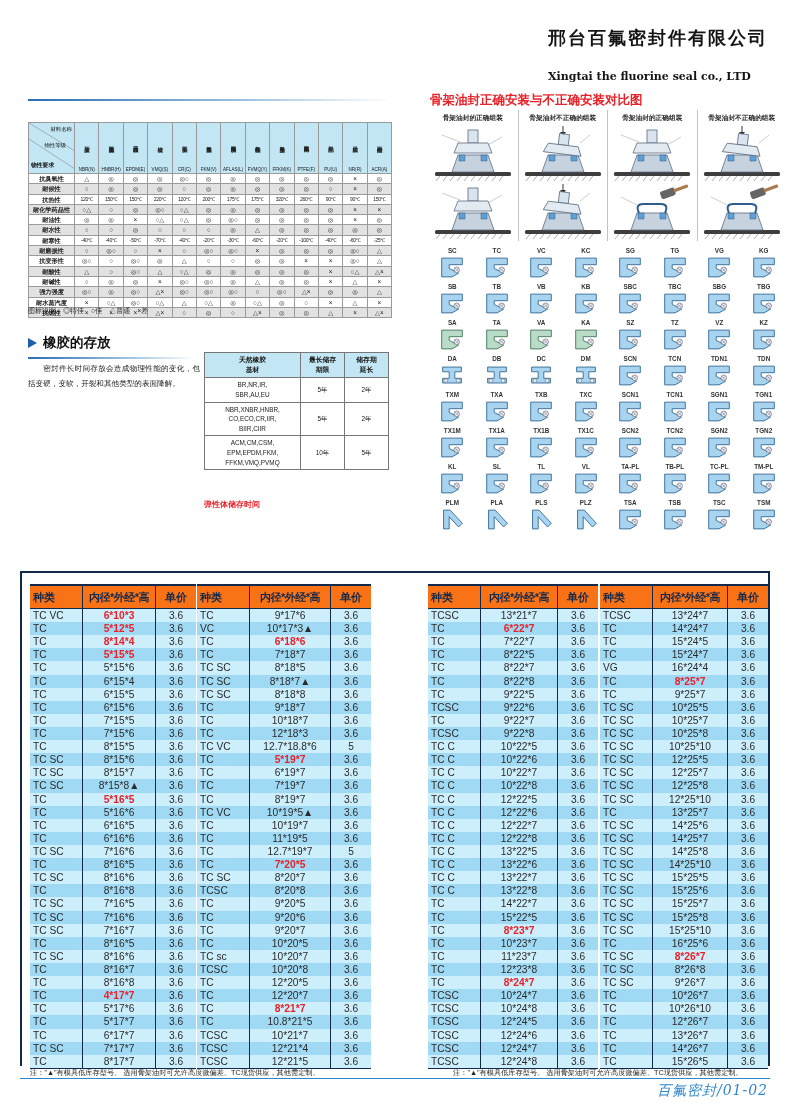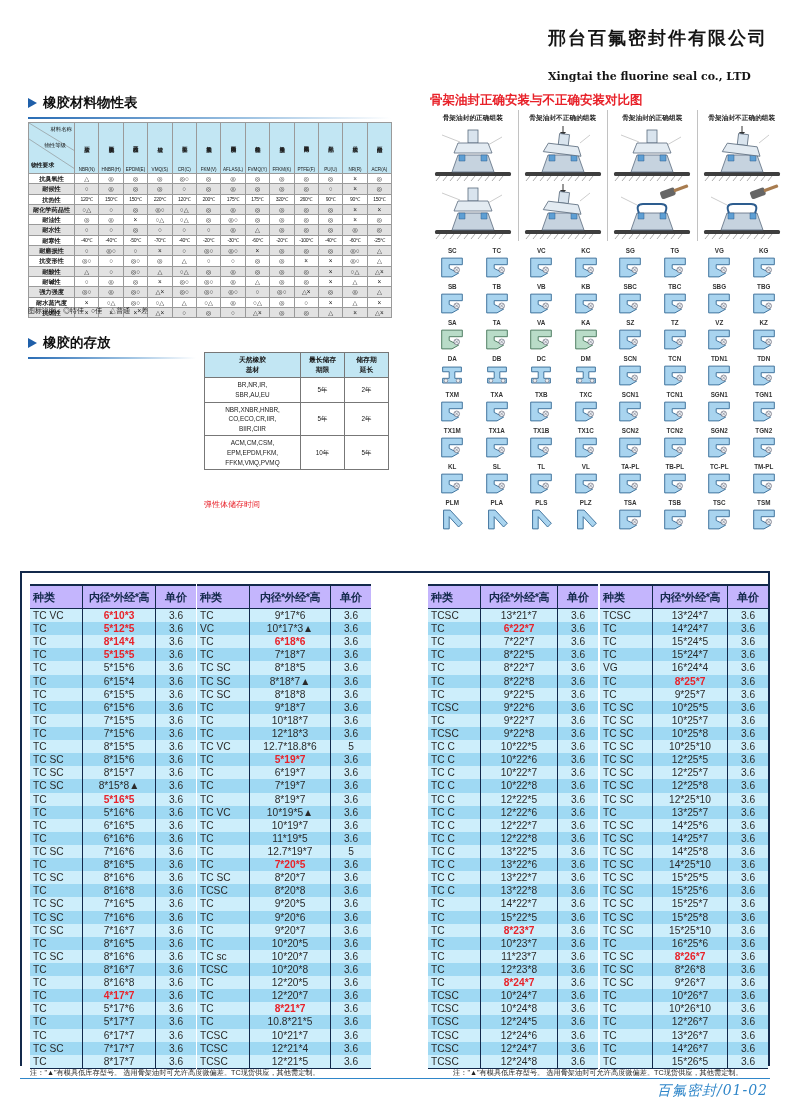--- a/index.html
+++ b/index.html
@@ -35,42 +35,42 @@
   .corner .c-mid{top:19px;right:8px}
   .corner .c-bot{bottom:3px;left:2px;font-weight:bold;font-size:5.8px}
   #props-legend{left:28px;top:306px;font-size:7px;color:#222}
 
   
   #storage-para{left:28px;top:362px;width:172px;font-size:7.6px;line-height:1.95;text-align:justify;color:#1a1a1a}
   #storage-para p{margin:0;text-indent:2em}
   #storage-table{left:204px;top:352px;width:184px;border-collapse:collapse;table-layout:fixed}
   #storage-table td{border:0.8px solid #777;font-size:6.4px;text-align:center;white-space:pre-line;line-height:1.5;color:#1a1a1a;padding:2px 1px}
   #storage-table tr.sh td{background:#c2e6f3;font-weight:bold;font-size:6.8px;height:20px}
-  #storage-caption{left:204px;top:499px;color:#e8222a;font-size:8px;font-weight:normal}
+  #storage-caption{left:204px;top:499px;color:#e8222a;font-size:8px;font-weight:bold}
 
   
   #install-title{left:430px;top:92px;font-size:12.5px;font-weight:bold;color:#e8222a}
   #install{left:428px;top:110px;width:358px;display:grid;grid-template-columns:repeat(4,1fr)}
   .ipanel{padding:0 1px;border-left:1px solid #c2c2c2}
   .ipanel:first-child{border-left:none}
   .ihead{font-size:6.7px;font-weight:bold;text-align:center;height:15px;line-height:15px;color:#222;white-space:nowrap}
 
   
   #sealgrid{left:430px;top:246px;width:356px;display:grid;grid-template-columns:repeat(8,1fr);row-gap:1px}
   .scell{text-align:center;height:35px}
   .slabel{font-size:6.3px;font-weight:bold;color:#333;height:9px;line-height:9px}
 
   
   #hl-top{left:20px;top:571px;width:750px;height:1.5px;background:#13294b}
   #vl-left{left:20px;top:571px;width:1.5px;height:495px;background:#13294b}
   #vl-right{left:768px;top:571px;width:1.5px;height:495px;background:#13294b}
   .pgroup{position:absolute;top:584px}
   #pg0{left:30px;width:166px} #pg1{left:197px;width:174px}
   #pg2{left:428px;width:170px} #pg3{left:600px;width:168px}
-  .phead{display:grid;grid-template-columns:52px 1fr 40px;height:22px;line-height:22px;background:#c4b5fd;
+  .phead{display:grid;grid-template-columns:52px 1fr 40px;height:22px;line-height:22px;background:#f97316;
          font-weight:bold;font-size:11px;color:#13294b;border-top:2px solid #13294b;border-bottom:1.5px solid #13294b}
   .phead .hc1{padding-left:3px}
   .phead .hc2{border-left:1.5px solid #13294b;border-right:1.5px solid #13294b;text-align:center;letter-spacing:-0.5px}
   .phead .hc3{text-align:center}
   .pbody{display:flex;flex-direction:column;height:459px;border-bottom:1.5px solid #13294b}
   .prow{display:grid;grid-template-columns:52px 1fr 40px;flex:1;font-size:10.2px;color:#2a2a2a;align-items:center}
   .pbody .prow:nth-child(odd){background:#cdeefb}
   .pbody .prow:nth-child(even){background:#9fd9f3}
   .pc1{padding-left:3px;white-space:nowrap}
   .pc2{text-align:center;border-left:1.5px solid #13294b;border-right:1.5px solid #13294b;height:100%;line-height:13.1px;white-space:nowrap}
@@ -85,24 +85,20 @@
 </style>
 </head>
 <body>
 
 <div class="abs" id="company">
   <div class="cn">邢台百氟密封件有限公司</div>
   <div class="en">Xingtai the fluorine seal co., LTD</div>
 </div>
 
 <div class="abs" style="left:28px;top:94px;width:363px">
-  <div class="sec">
-    <span class="tri"></span>
-    <span>橡胶材料物性表</span>
-  </div>
   <div class="secline" style="margin-top:5px"></div>
 </div>
 
 <div class="abs" id="props-table-wrap">
     <table id="props-table">
       <colgroup>
         <col style="width:46px">
         <col style="width:24.4px">
         <col style="width:24.4px">
         <col style="width:24.4px">
@@ -406,20 +402,21 @@
 <div class="abs" id="props-legend">图标说明：◎特佳　○佳　△普通　×差</div>
 
 <div class="abs" style="left:28px;top:334px;width:168px">
   <div class="sec">
     <span class="tri"></span>
     <span>橡胶的存放</span>
   </div>
   <div class="secline" style="margin-top:5px"></div>
 </div>
 <div class="abs" id="storage-para">
+  <p>密封件长时间存放会造成物理性能的变化，包括变硬，变软，开裂和其他类型的表面降解。</p>
 </div>
 <table class="abs" id="storage-table">
     <colgroup>
       <col style="width:96px">
       <col style="width:44px">
       <col style="width:44px">
     </colgroup>
     <tbody>
       <tr class="sh">
         <td>天然橡胶

